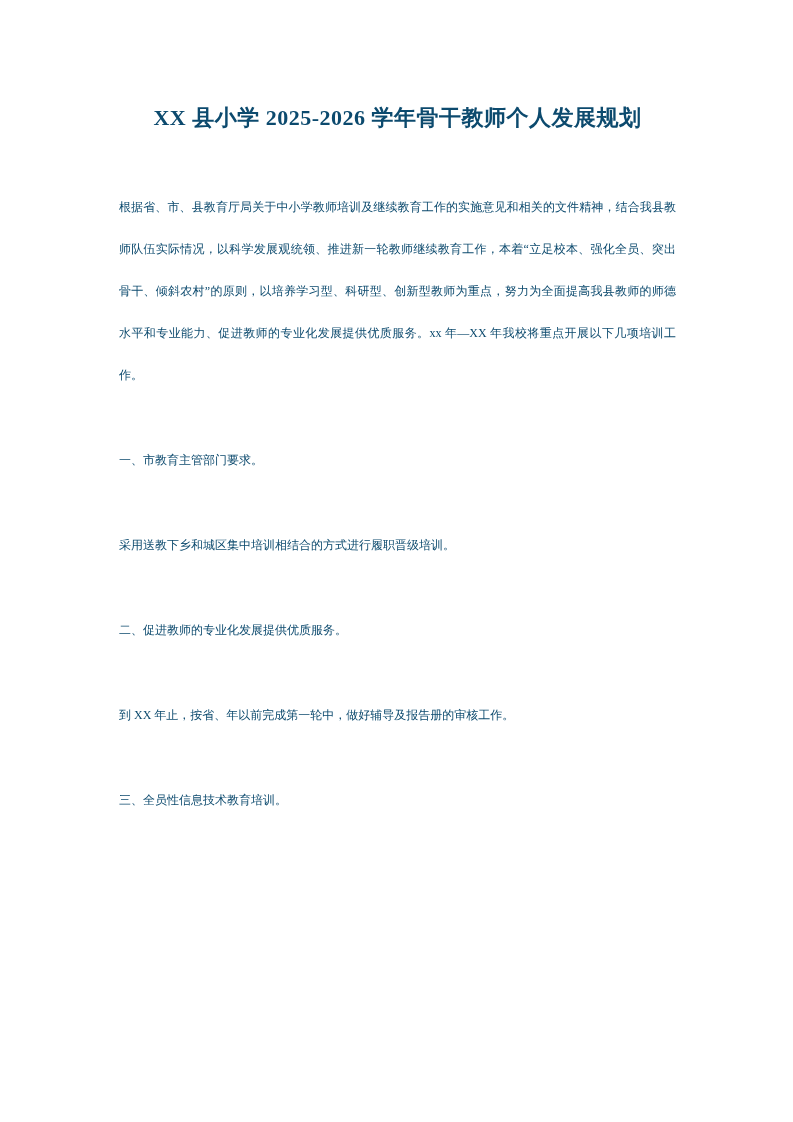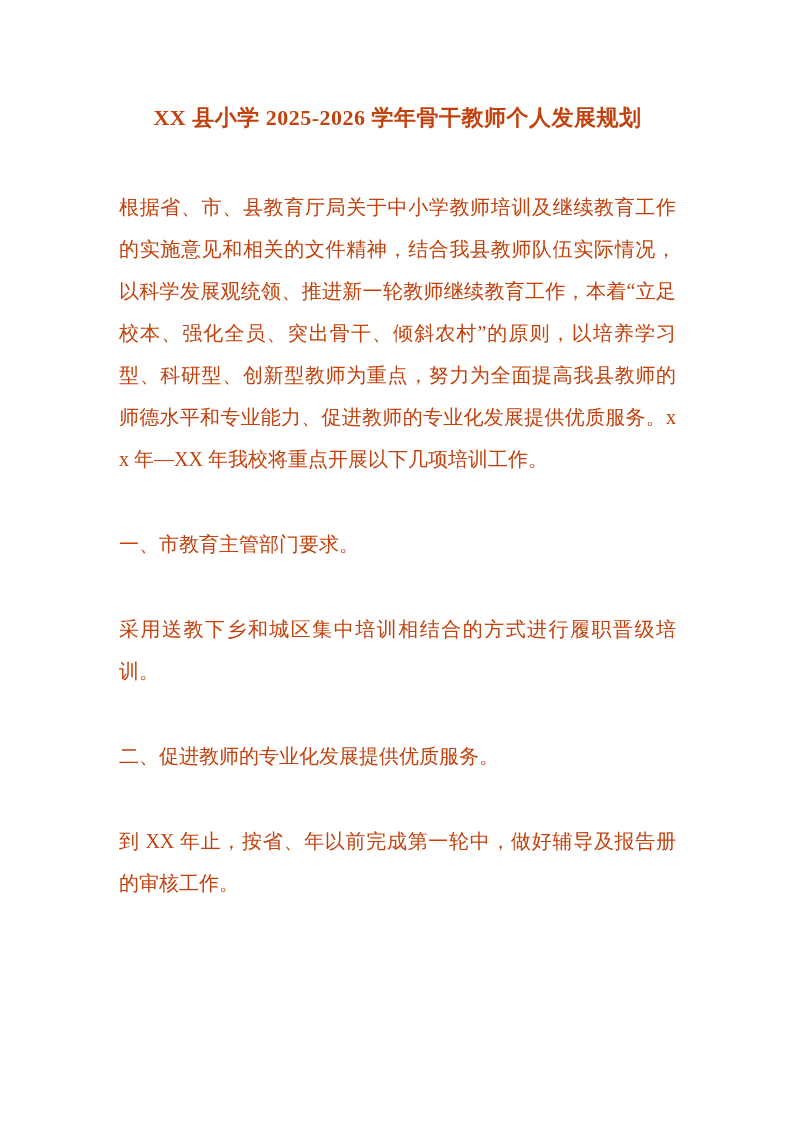--- a/index.html
+++ b/index.html
@@ -7,34 +7,34 @@
     padding: 0;
     background: #ffffff;
   }
   .page {
     position: relative;
     width: 793px;
     height: 1122px;
     background: #ffffff;
     overflow: hidden;
     font-family: "Liberation Serif", "DejaVu Serif", serif;
-    color: #c2410c;
+    color: #0c4a6e;
     box-sizing: border-box;
     padding: 96px 117px 0 119px;
   }
   .doc-title {
     font-size: 22px;
     font-weight: bold;
     text-align: center;
     line-height: 44px;
     margin: 0 0 46px 0;
     letter-spacing: 0.5px;
   }
   .doc-paragraph {
-    font-size: 20px;
+    font-size: 12px;
     line-height: 42px;
     margin: 0 0 43px 0;
     text-align: justify;
     text-align-last: left;
     word-break: break-all;
   }
   .doc-paragraph:last-child {
     margin-bottom: 0;
   }
 </style>
@@ -47,14 +47,15 @@
   <p class="doc-paragraph">根据省、市、县教育厅局关于中小学教师培训及继续教育工作的实施意见和相关的文件精神，结合我县教师队伍实际情况，以科学发展观统领、推进新一轮教师继续教育工作，本着“立足校本、强化全员、突出骨干、倾斜农村”的原则，以培养学习型、科研型、创新型教师为重点，努力为全面提高我县教师的师德水平和专业能力、促进教师的专业化发展提供优质服务。xx 年—XX 年我校将重点开展以下几项培训工作。</p>
 
   <p class="doc-paragraph">一、市教育主管部门要求。</p>
 
   <p class="doc-paragraph">采用送教下乡和城区集中培训相结合的方式进行履职晋级培训。</p>
 
   <p class="doc-paragraph">二、促进教师的专业化发展提供优质服务。</p>
 
   <p class="doc-paragraph">到 XX 年止，按省、年以前完成第一轮中，做好辅导及报告册的审核工作。</p>
 
+  <p class="doc-paragraph">三、全员性信息技术教育培训。</p>
 
 </div>
 
 </body></html>

